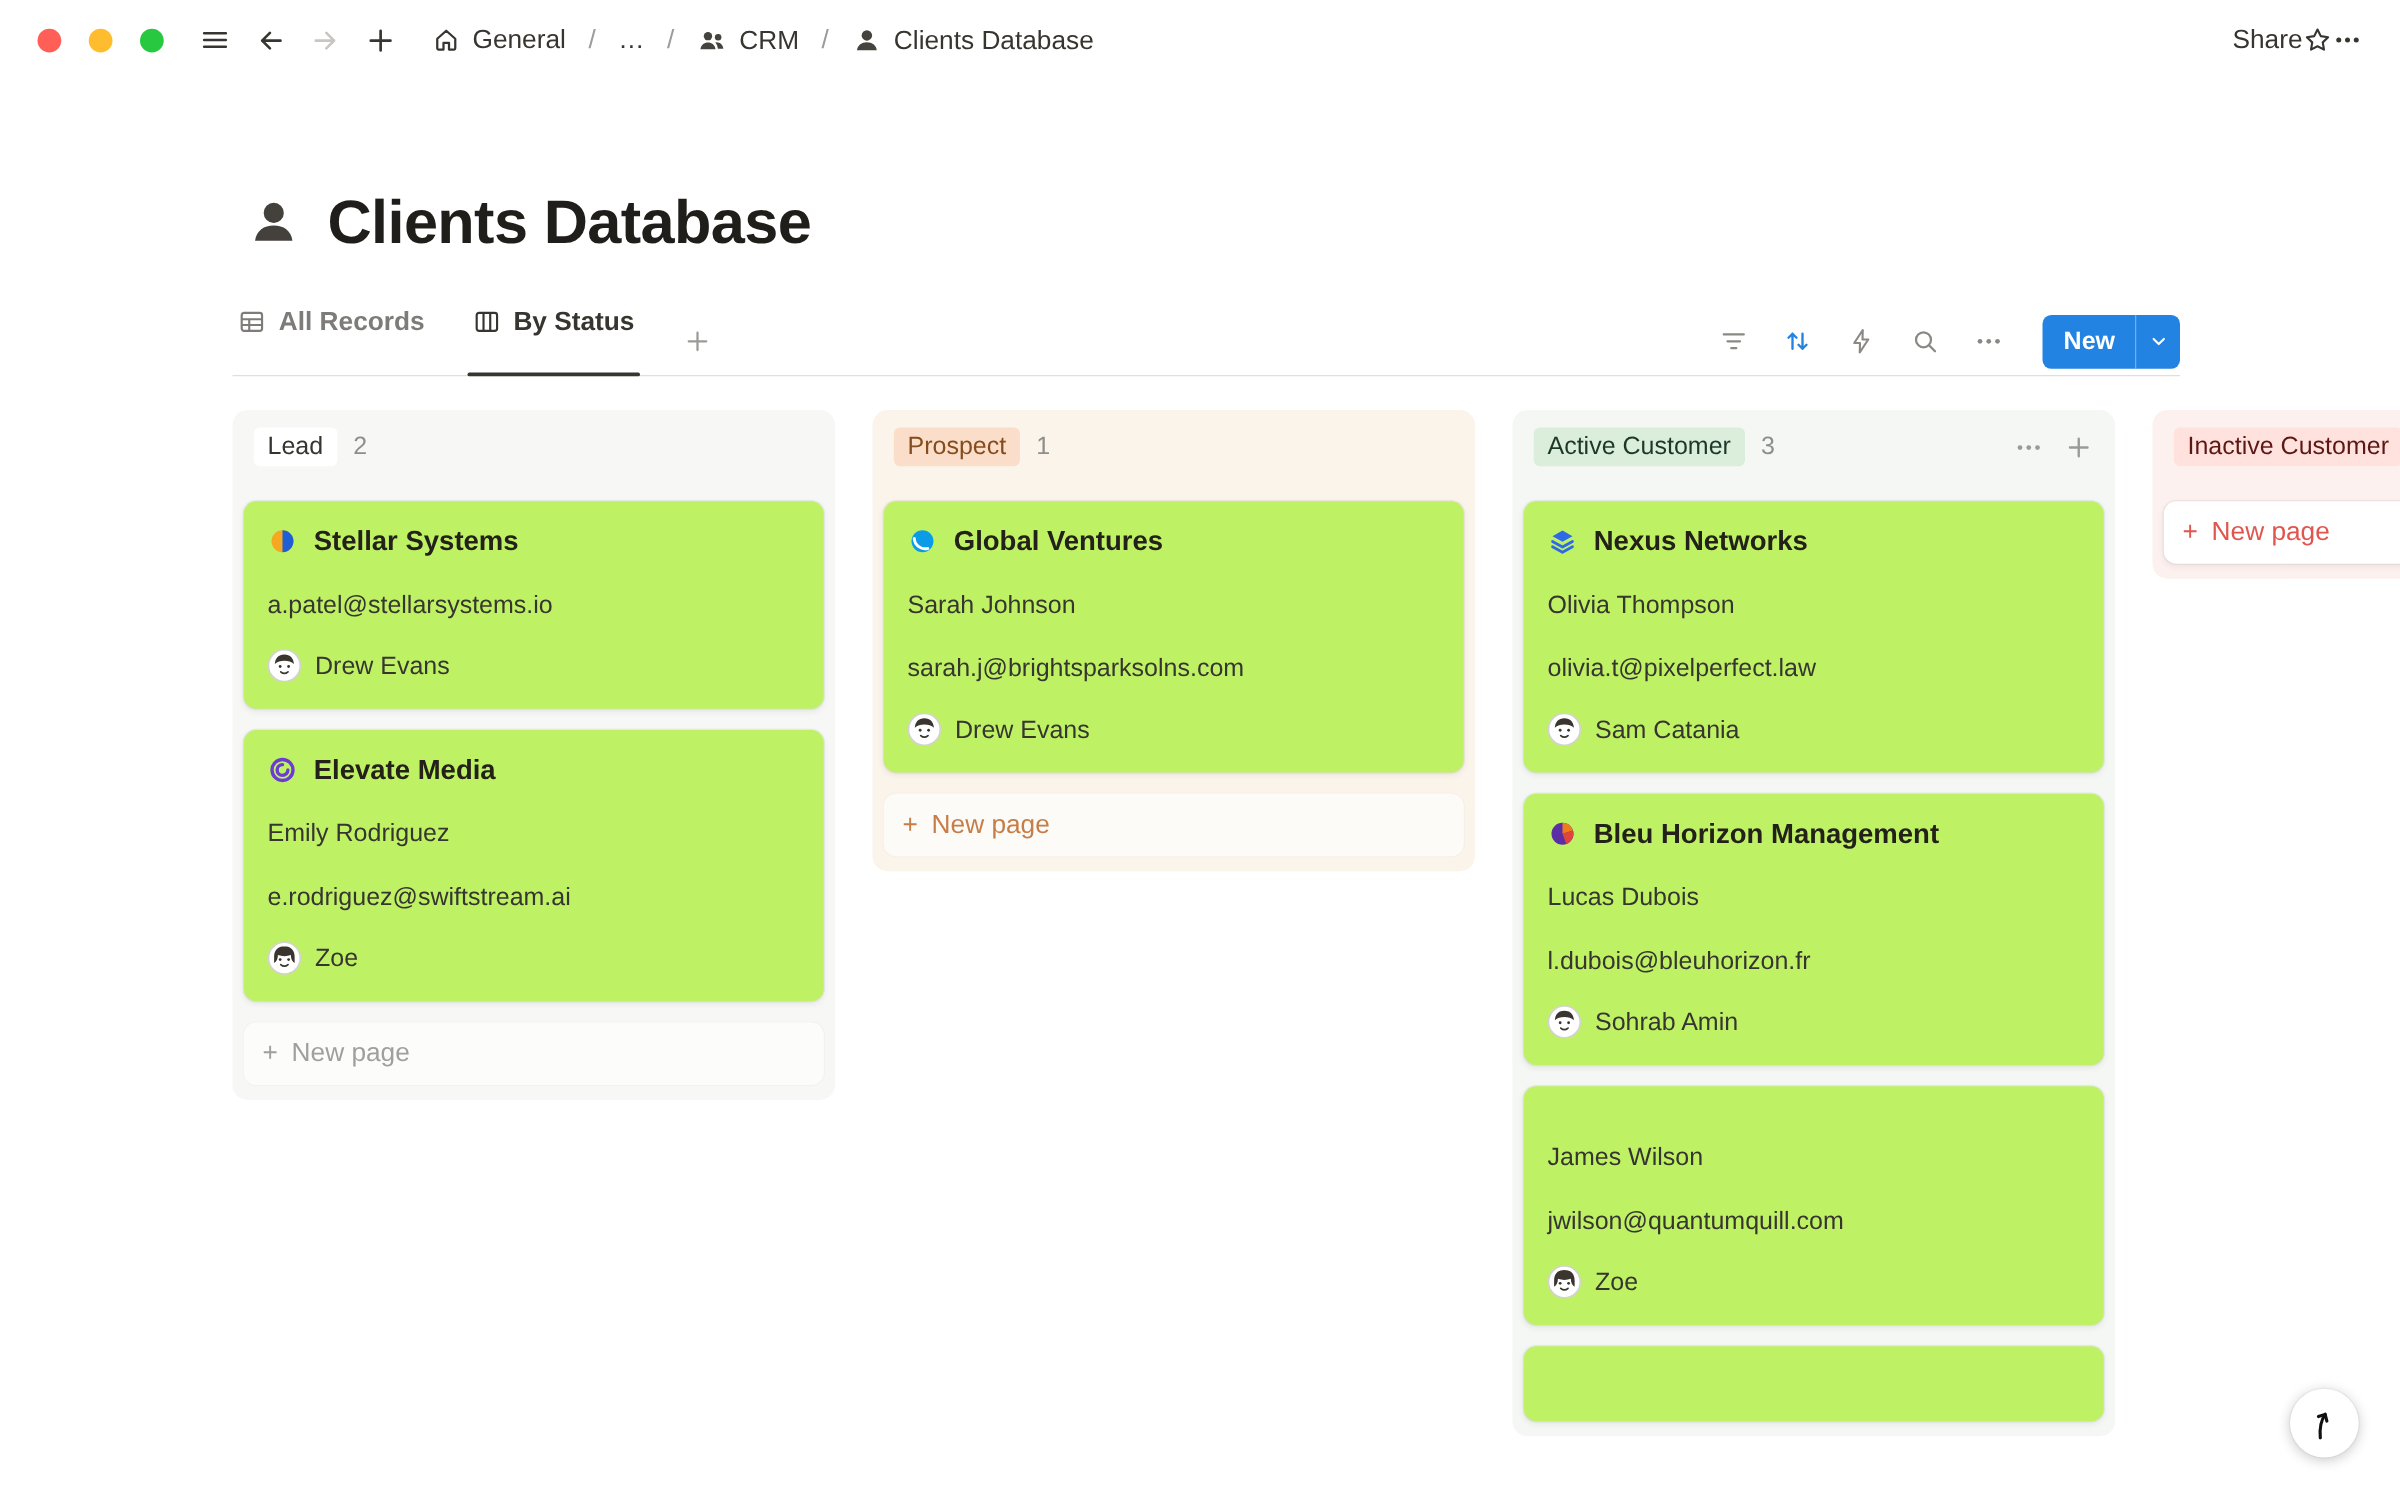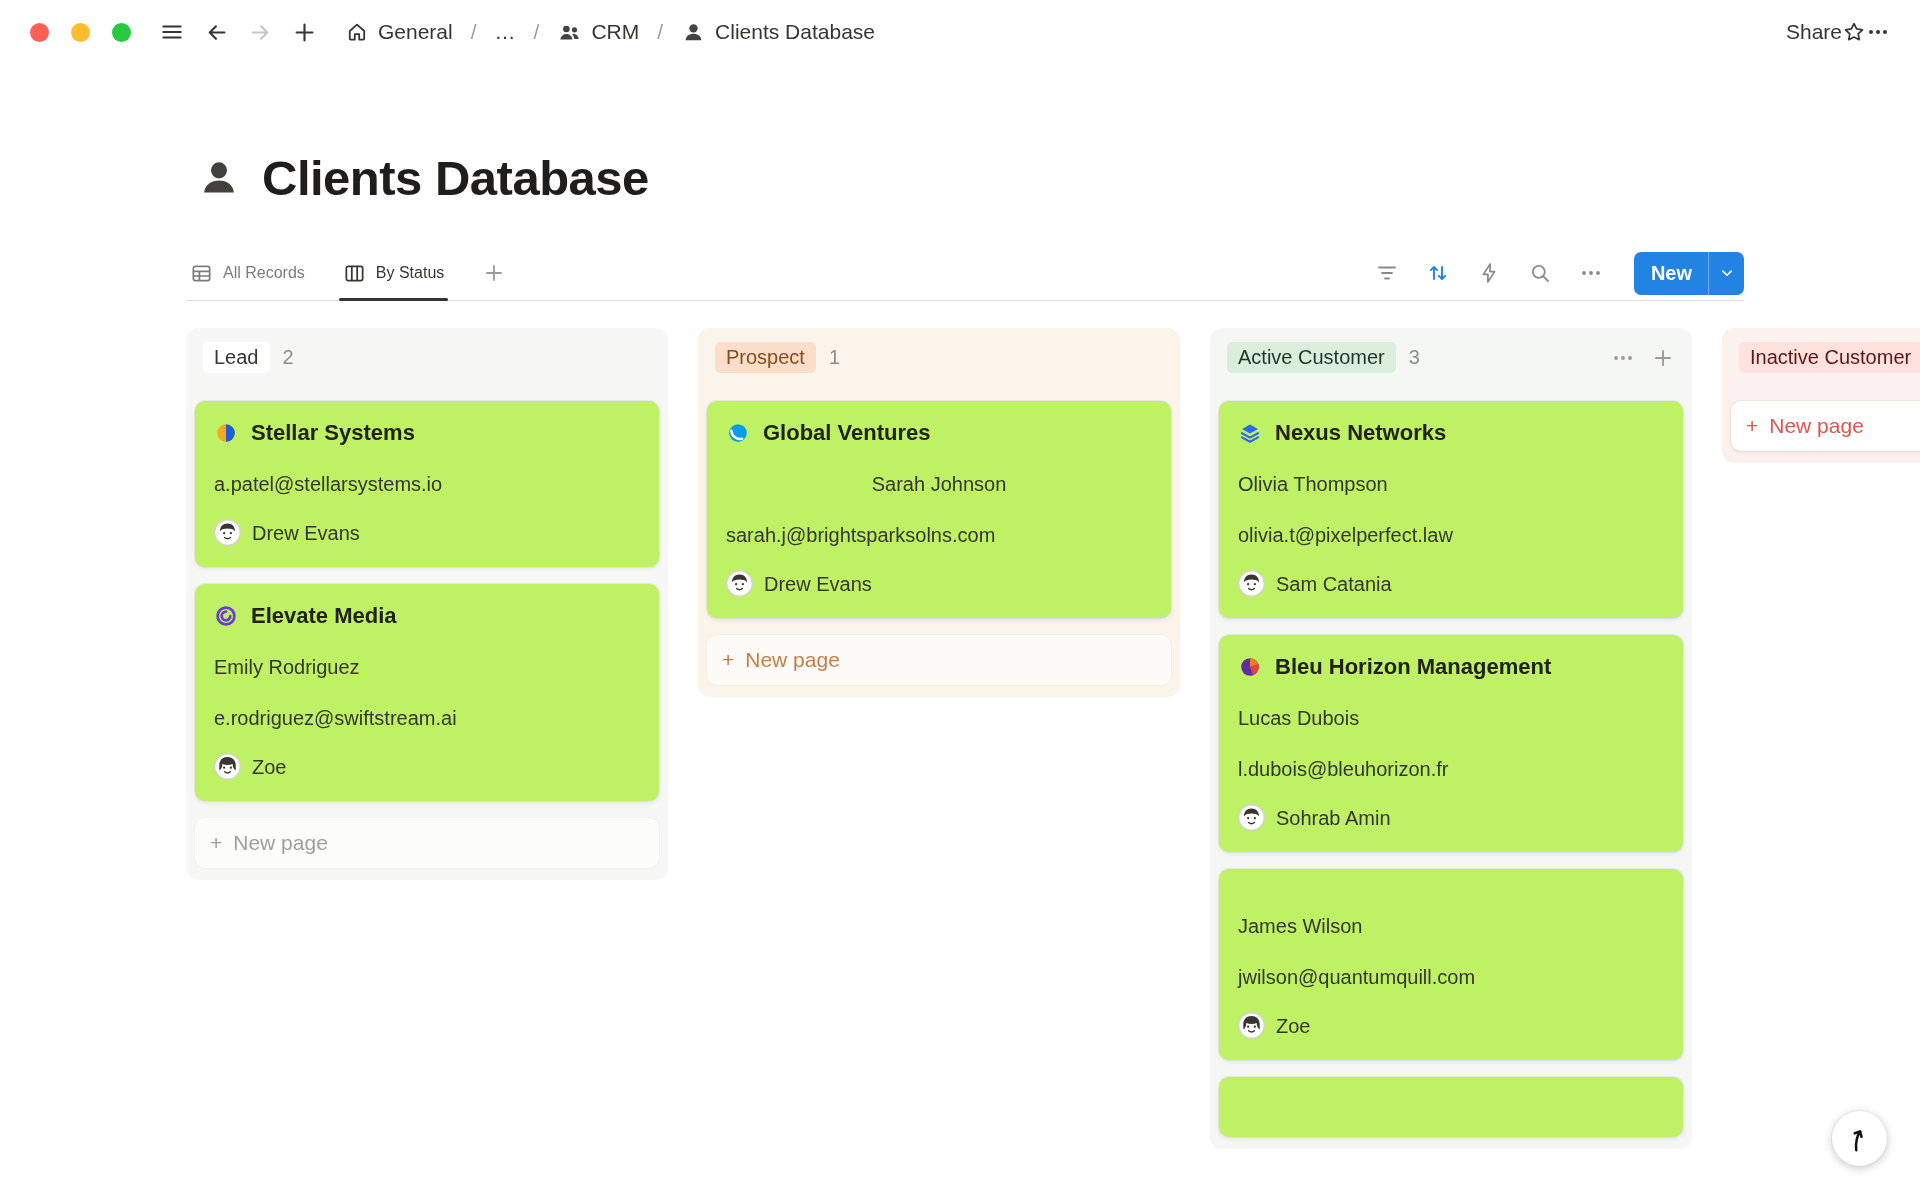--- a/index.html
+++ b/index.html
@@ -13,36 +13,36 @@
   
   .topbar {
     position:absolute; top:0; left:0; right:0; height:64px;
     display:flex; align-items:center; padding:0 30px 0 30px; background:#ffffff;
   }
   .lights { display:flex; gap:22px; margin-right:26px; }
   .light { width:19px; height:19px; border-radius:50%; }
   .nav-ic { width:30px; height:30px; display:flex; align-items:center; justify-content:center;
             border-radius:6px; margin-right:14px; cursor:pointer; }
   .crumbs { display:flex; align-items:center; gap:12px; font-size:21px; color:#37352f; margin-left:6px; }
-  .crumb { display:flex; align-items:flex-start; gap:9px; padding:3px 6px; border-radius:6px; cursor:pointer; white-space:nowrap; }
+  .crumb { display:flex; align-items:flex-end; gap:9px; padding:3px 6px; border-radius:6px; cursor:pointer; white-space:nowrap; }
   .crumb-sep { color:#9d9b97; }
   .top-right { margin-left:auto; display:flex; align-items:flex-start; }
   .share { font-size:21px; cursor:pointer; }
 
   
   .page-header { position:absolute; left:196px; top:150px; display:flex; align-items:center; gap:20px; }
   .page-title { font-size:49px; font-weight:700; letter-spacing:-0.5px; color:#201e1b; }
 
   
   .views-row {
     position:absolute; left:186px; top:246px; width:1558px; height:55px;
     display:flex; align-items:center; border-bottom:1px solid rgba(55,53,47,0.16);
   }
-  .vtab { position:relative; display:flex; align-items:center; gap:10px; height:100%;
-          font-size:16px; font-weight:400; color:#7d7c78; padding:0 4px; margin-right:30px; cursor:pointer; }
+  .vtab { position:relative; display:flex; align-items:flex-start; gap:10px; height:100%;
+          font-size:21px; font-weight:700; color:#7d7c78; padding:0 4px; margin-right:30px; cursor:pointer; }
   .vtab.active { color:#37352f; }
   .vtab.active::after { content:""; position:absolute; left:0; right:0; bottom:-1px; height:3px; background:#37352f; border-radius:2px; }
   .add-view { color:#9b9a97; margin-left:4px; cursor:pointer; display:flex; align-items:center; }
   .controls { margin-left:auto; display:flex; align-items:center; gap:27px; }
   .ctl { width:24px; height:24px; cursor:pointer; }
   .new-btn { display:flex; align-items:stretch; height:43px; border-radius:7px; overflow:hidden;
              color:#fff; cursor:pointer; margin-left:4px; }
   .new-btn .lbl { display:flex; align-items:center; padding:0 16px 0 17px; font-size:20px; font-weight:600; }
   .new-btn .caret { display:flex; align-items:center; justify-content:center; width:36px;
                     border-left:1px solid rgba(255,255,255,0.35); }
@@ -263,21 +263,21 @@
         <span>Zoe</span>
       </div>
     </div>
 
     <div class="new-page" style="color: rgb(160, 159, 155);">
       <span class="np-plus">+</span>
       <span>New page</span>
     </div>
   </div>
 
-  <div class="col" style="background-color: rgb(251, 244, 234); text-align: center;">
+  <div class="col" style="background-color: rgb(251, 244, 234);">
     <div class="col-head">
       <span class="chip" style="background-color: rgb(250, 222, 201); color: rgb(133, 76, 29);">Prospect</span>
       <span class="count">1</span>
     </div>
 
     <div class="card">
       <div class="card-title">
         <svg class="logo" viewBox="0 0 24 24">
             <circle cx="12" cy="12" r="8.8" fill="#0b9ce8"></circle>
             <path d="M5.4 9.8a8.8 8.8 0 0 0 10.8 8" stroke="#ffffff" stroke-width="2.4" fill="none" stroke-linecap="round"></path>

